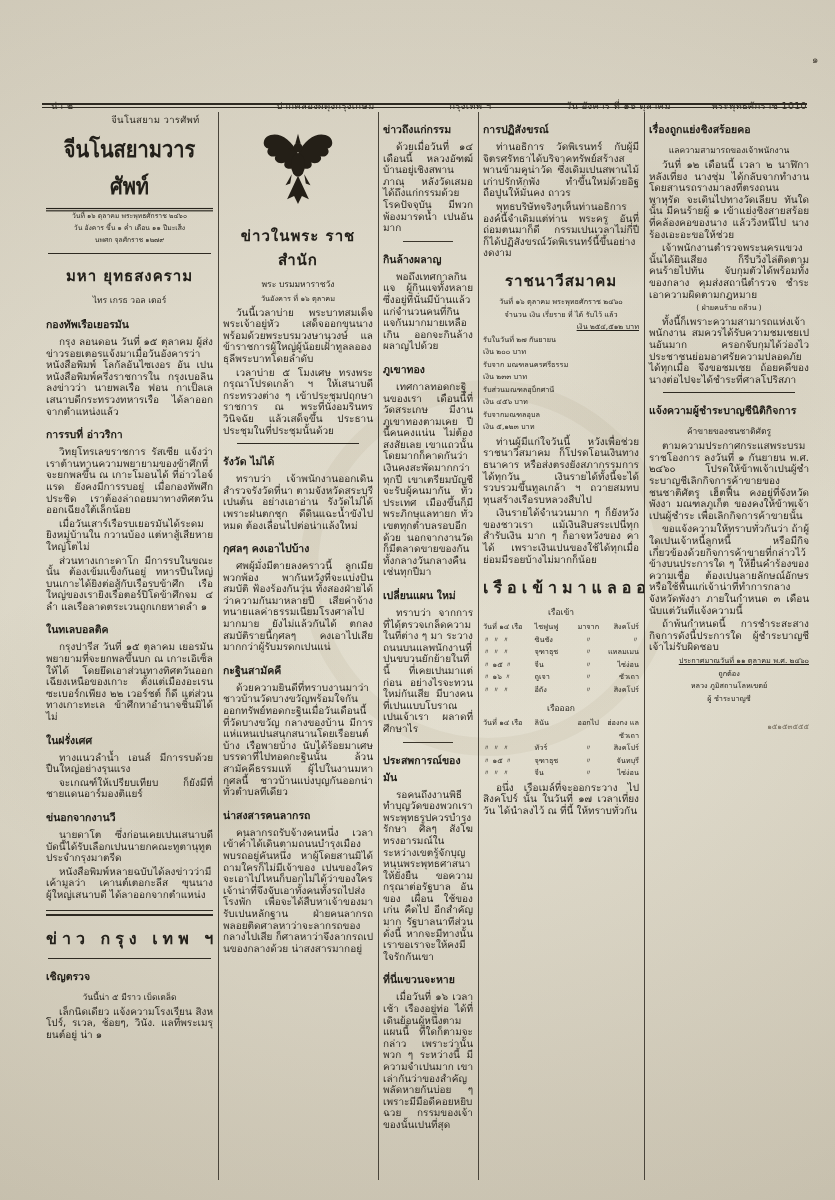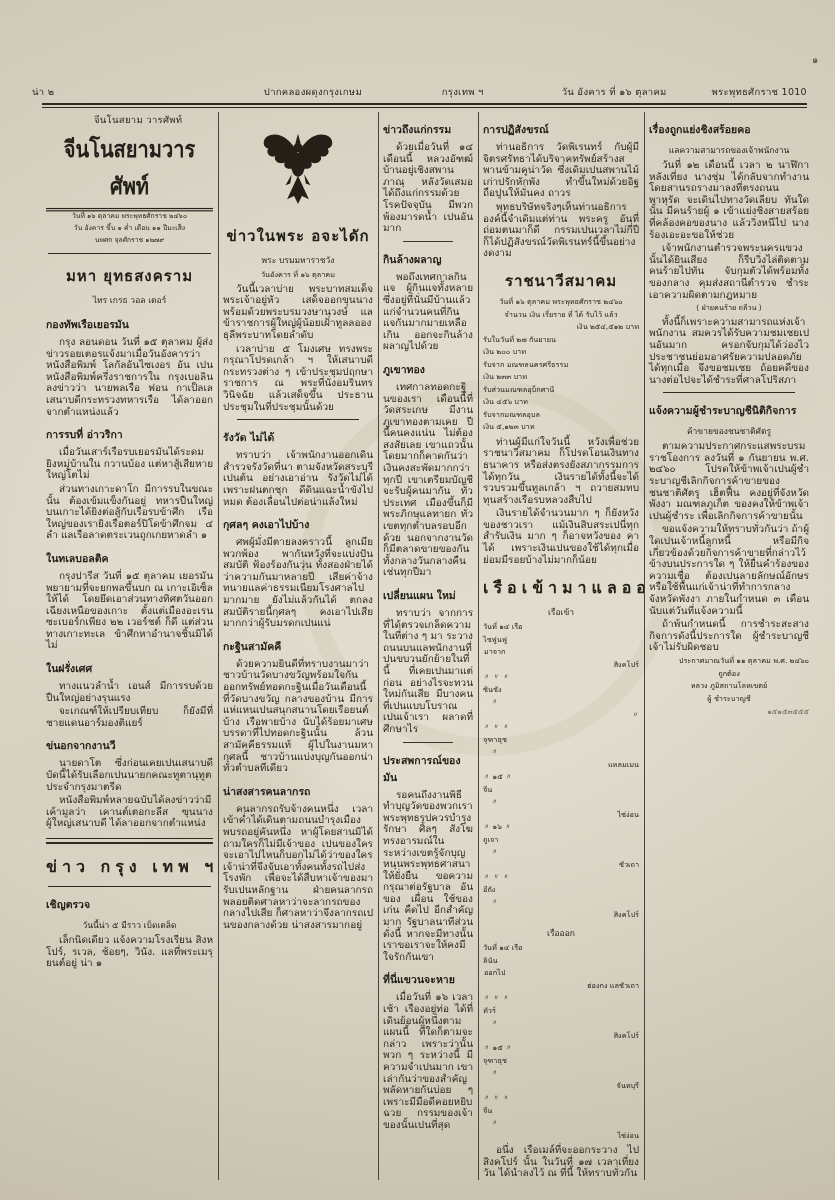--- a/index.html
+++ b/index.html
@@ -12,21 +12,21 @@
       radial-gradient(ellipse 260px 200px at 82% 35%, rgba(110,95,60,.08), rgba(0,0,0,0) 70%),
       radial-gradient(ellipse 900px 700px at 50% 50%, rgba(255,255,250,.25), rgba(92,80,55,.18) 100%),
       linear-gradient(180deg,#e8e3d4 0%,#e3decd 55%,#ddd7c6 100%);
     color:#23201a;}
   .stain{position:absolute;border-radius:50%;pointer-events:none;}
   .stain1{left:300px;top:380px;width:340px;height:340px;border:18px solid rgba(125,108,70,.07);}
   .stain2{left:120px;top:720px;width:220px;height:160px;background:radial-gradient(ellipse,rgba(120,100,60,.10),rgba(0,0,0,0) 70%);}
   .stain3{left:520px;top:150px;width:200px;height:140px;background:radial-gradient(ellipse,rgba(120,100,60,.09),rgba(0,0,0,0) 70%);}
   .speck{position:absolute;font-size:10px;color:#4a443a;}
 
-  .hdr{position:absolute;left:32px;right:28px;top:84px;display:flex;align-items:flex-start;
+  .hdr{position:absolute;left:51px;right:28px;top:84px;display:flex;align-items:center;
     font-size:9.5px;letter-spacing:.3px;color:#2a261e;}
   .hdr span{white-space:nowrap;}
   .hdr-rule{position:absolute;left:42px;right:28px;top:103px;border-top:2px solid #2e2a22;border-bottom:1px solid #2e2a22;height:2px;}
 
   .cols{position:absolute;left:42px;top:112px;width:792px;height:1068px;display:grid;
     grid-template-columns:176px 160px 100px 166px 170px;column-gap:0;}
   .col{padding:0 5px 0 4px;overflow:hidden;}
   .col + .col{border-left:1px solid #49443a;}
 
   .mast{font-size:20px;font-weight:bold;text-align:center;letter-spacing:0px;
@@ -37,26 +37,26 @@
   .rule-w{border-top:1.5px solid #2e2a22;margin:7px 2px;}
   .drule{border-top:1px solid #2e2a22;border-bottom:2px solid #2e2a22;height:3px;margin:9px 0 4px;}
   .orule{width:55%;margin:7px auto;border-top:1px solid #3a352b;}
   .h1{font-size:15px;font-weight:bold;text-align:center;margin:10px 0 3px;letter-spacing:1px;}
   .h1w{font-size:16px;font-weight:bold;text-align:center;margin:10px 0 4px;letter-spacing:5px;white-space:nowrap;}
   .h2{font-size:10.5px;font-weight:bold;text-align:left;margin:9px 0 3px;}
   .h3{font-size:8.5px;font-weight:normal;text-align:center;margin:5px 0 2px;}
   .p{font-size:10px;line-height:11.6px;text-align:justify;text-indent:13px;margin:2px 0;
     color:#2b2720;word-break:break-word;}
   .pc{font-size:7.3px;line-height:11.6px;text-align:center;margin:1px 0;}
-  .pr{font-size:7.3px;line-height:11.6px;text-align:right;margin:1px 0;}
-  .pf{font-size:7.3px;line-height:11px;text-align:right;color:#6a6253;margin-top:3px;font-family:Liberation Mono, monospace;}
+  .pr{font-size:7.3px;line-height:11.6px;text-align:right;margin:1px 0;text-decoration:underline;}
+  .pf{font-size:7.3px;line-height:11px;text-align:right;color:#6a6253;margin-top:17px;}
   .amt-row{display:flex;justify-content:space-between;font-size:7.3px;line-height:12.5px;flex-direction:column;}
   .amt-row .c0{flex:1;}
   .amt-row .c1{white-space:nowrap;}
-  .ship-row{display:flex;font-size:7.3px;line-height:12.5px;flex-direction:column;}
+  .ship-row{display:flex;font-size:7.3px;line-height:12.5px;}
   .ship-row .s0{width:33%;}
   .ship-row .s1{width:27%;}
   .ship-row .s2{width:15%;text-align:center;}
   .ship-row .s3{flex:1;text-align:right;}
   .emblem-wrap{text-align:center;margin:14px 0 2px;}
 </style>
 </head>
 <body>
 
 <div class="sheet">
@@ -80,20 +80,21 @@
         <div class="mast">จีนโนสยามวารศัพท์</div>
         <div class="dl">วันที่ ๑๖ ตุลาคม พระพุทธศักราช ๒๔๖๐</div>
         <div class="dl">วัน อังคาร ขึ้น ๑ ค่ำ เดือน ๑๑ ปีมะเส็ง</div>
         <div class="dl">นพศก จุลศักราช ๑๒๗๙</div>
         <div class="rule-w"></div>
         <div class="h1">มหา ยุทธสงคราม</div>
         <div class="h3">ไทร เกรธ วอล เตอร์</div>
         <div class="h2">กองทัพเรือเยอรมัน</div>
         <div class="p">กรุง ลอนดอน วันที่ ๑๕ ตุลาคม ผู้ส่งข่าวรอยเตอรแจ้งมาเมื่อวันอังคารว่า หนังสือพิมพ์ โลกัลอันไซเงอร อัน เปนหนังสือพิมพ์ครึ่งราชการใน กรุงเบอลิน ลงข่าวว่า นายพลเรือ ฟอน กาเป็ลเล เสนาบดีกระทรวงทหารเรือ ได้ลาออกจากตำแหน่งแล้ว</div>
         <div class="h2">การรบที่ อ่าวริกา</div>
+        <div class="p">วิทยุโทรเลขราชการ รัสเซีย แจ้งว่า เราต้านทานความพยายามของข้าศึกที่จะยกพลขึ้น ณ เกาะโมอนได้ ที่อ่าวไอจ์แรด ยังคงมีการรบอยู่ เมื่อกองทัพศึกประชิด เราต้องล่าถอยมาทางทิศตวันออกเฉียงใต้เล็กน้อย</div>
         <div class="p">เมื่อวันเสาร์เรือรบเยอรมันได้ระดมยิงหมู่บ้านใน กวานบ้อง แต่หาสู้เสียหายใหญ่โตไม่</div>
         <div class="p">ส่วนทางเกาะดาโก มีการรบในขณะนั้น ต้องเข้มแข็งกันอยู่ ทหารปืนใหญ่บนเกาะได้ยิงต่อสู้กับเรือรบข้าศึก เรือใหญ่ของเรายิงเรือตอร์ปิโดข้าศึกจม ๔ ลำ แลเรือลาดตระเวนถูกเกยหาดลำ ๑</div>
         <div class="h2">ในทเลบอลติค</div>
         <div class="p">กรุงปารีส วันที่ ๑๕ ตุลาคม เยอรมันพยายามที่จะยกพลขึ้นบก ณ เกาะเอิเซ็ลให้ได้ โดยยึดเอาส่วนทางทิศตวันออกเฉียงเหนือของเกาะ ตั้งแต่เมืองอะเรนซะเบอร์กเพียง ๒๒ เวอร์ชต์ ก็ดี แต่ส่วนทางเกาะทะเล ข้าศึกหาอำนาจชิ้นมิได้ไม่</div>
         <div class="h2">ในฝรั่งเศศ</div>
         <div class="p">ทางแนวลำน้ำ เอนส์ มีการรบด้วยปืนใหญ่อย่างรุนแรง</div>
         <div class="p">จะเกณฑ์ให้เปรียบเทียบ ก็ยังมีที่ชายแดนอาร์มองติแยร์</div>
         <div class="h2">ข่นอกจากงานวี</div>
         <div class="p">นายดาโต ซึ่งก่อนเคยเปนเสนาบดี บัดนี้ได้รับเลือกเปนนายกคณะทูตานุทูตประจำกรุงมาตรีด</div>
         <div class="p">หนังสือพิมพ์หลายฉบับได้ลงข่าวว่ามีเค้ามูลว่า เคานต์เตอกะลีส ฃุนนางผู้ใหญ่เสนาบดี ได้ลาออกจากตำแหน่ง</div>
@@ -113,21 +114,21 @@
         <ellipse cx="50" cy="48" rx="9" ry="15"></ellipse>
         <circle cx="50" cy="26" r="6"></circle>
         <path d="M50 8 L46.5 21 L53.5 21 Z"></path>
         <path d="M44 26 L37 28 L44 30 Z"></path>
         <path d="M50 62 L36 92 L45 88 L50 98 L55 88 L64 92 Z"></path>
         <path d="M42 60 L34 74 L40 72 Z"></path>
         <path d="M58 60 L66 74 L60 72 Z"></path>
       </g>
     </svg>
   </div>
-<div class="h1">ข่าวในพระ อจะไดัก</div>
+<div class="h1">ข่าวในพระ ราชสำนัก</div>
         <div class="h3">พระ บรมมหาราชวัง</div>
         <div class="pc">วันอังคาร ที่ ๑๖ ตุลาคม</div>
         <div class="p">วันนี้เวลาบ่าย พระบาทสมเด็จพระเจ้าอยู่หัว เสด็จออกขุนนาง พร้อมด้วยพระบรมวงษานุวงษ์ แลข้าราชการผู้ใหญ่ผู้น้อยเฝ้าทูลลอองธุลีพระบาทโดยลำดับ</div>
         <div class="p">เวลาบ่าย ๕ โมงเศษ ทรงพระกรุณาโปรดเกล้า ฯ ให้เสนาบดีกระทรวงต่าง ๆ เข้าประชุมปฤกษาราชการ ณ พระที่นั่งอมรินทรวินิจฉัย แล้วเสด็จขึ้น ประธานประชุมในที่ประชุมนั้นด้วย</div>
         <div class="rule"></div>
         <div class="h2">รังวัด ไม่ได้</div>
         <div class="p">ทราบว่า เจ้าพนักงานออกเดินสำรวจรังวัดที่นา ตามจังหวัดสระบุรีเปนต้น อย่างเอาอ่าน รังวัดไม่ได้ เพราะฝนตกชุก ดีดินแฉะน้ำขังไปหมด ต้องเลื่อนไปต่อน่าแล้งใหม่</div>
         <div class="h2">กุศลๆ คงเอาไปบ้าง</div>
         <div class="p">ศพผู้มั่งมีตายลงคราวนี้ ลูกเมียพวกพ้อง พากันหวังที่จะแบ่งปันสมบัติ ฟ้องร้องกันวุ่น ทั้งสองฝ่ายได้ว่าความกันมาหลายปี เสียค่าจ้างทนายแลค่าธรรมเนียมโรงศาลไปมากมาย ยังไม่แล้วกันได้ ตกลงสมบัติรายนี้กุศลๆ คงเอาไปเสียมากกว่าผู้รับมรดกเปนแน่</div>
         <div class="h2">กะฐินสามัคคี</div>

